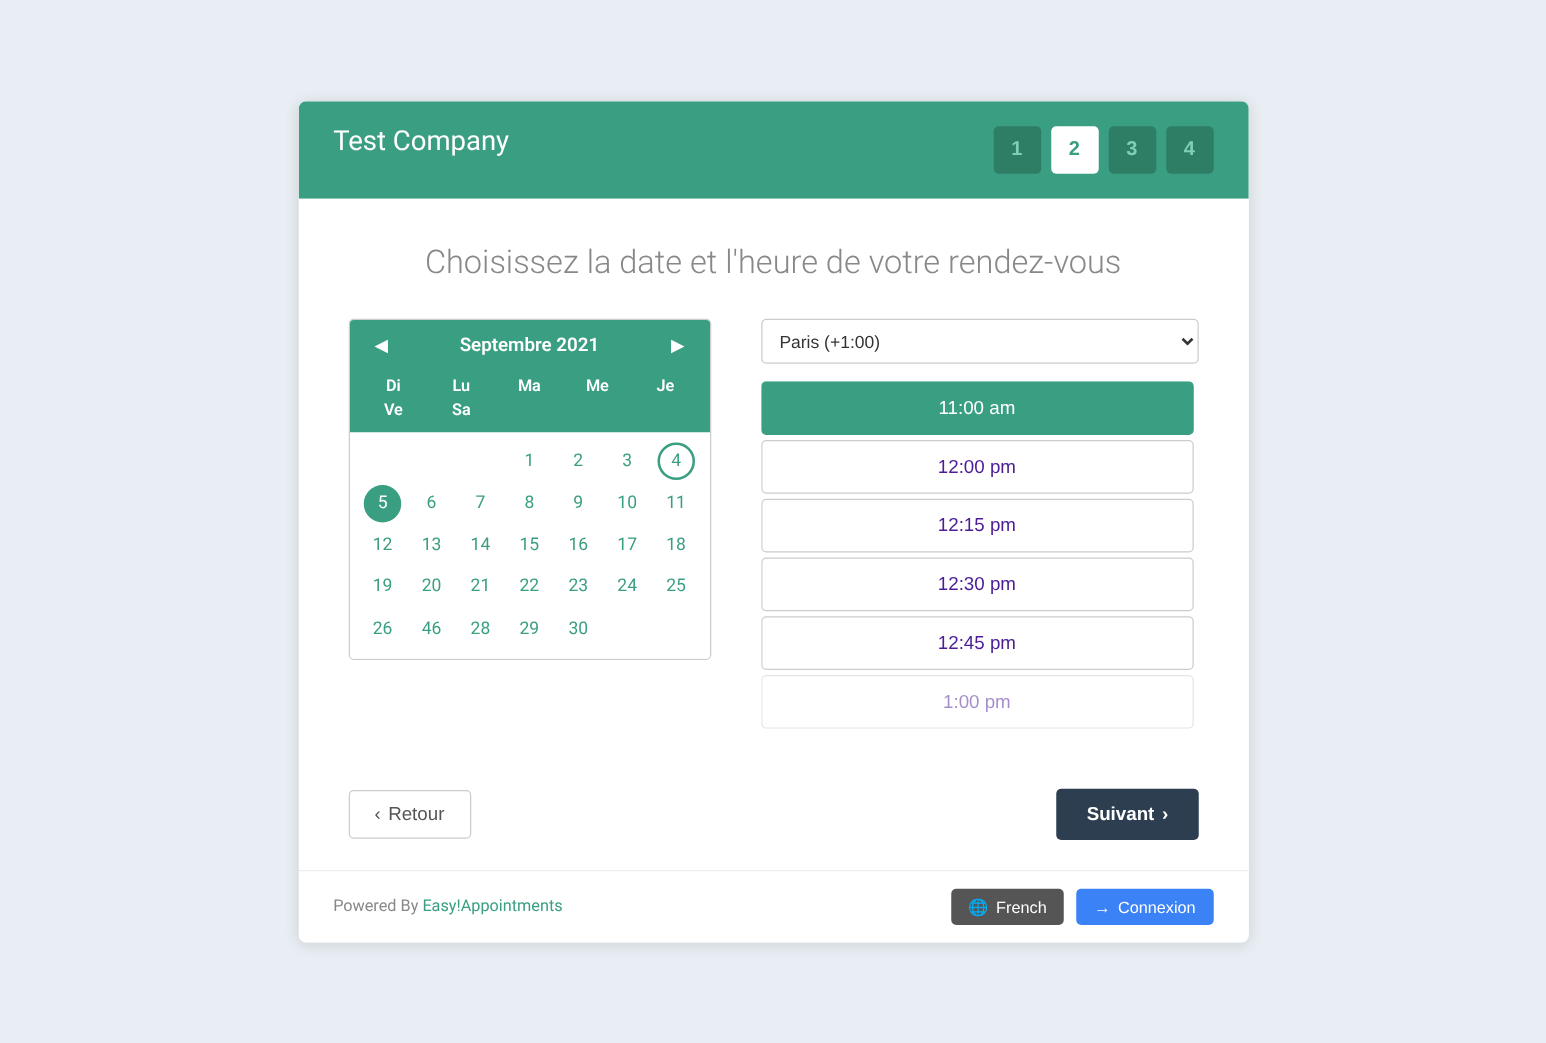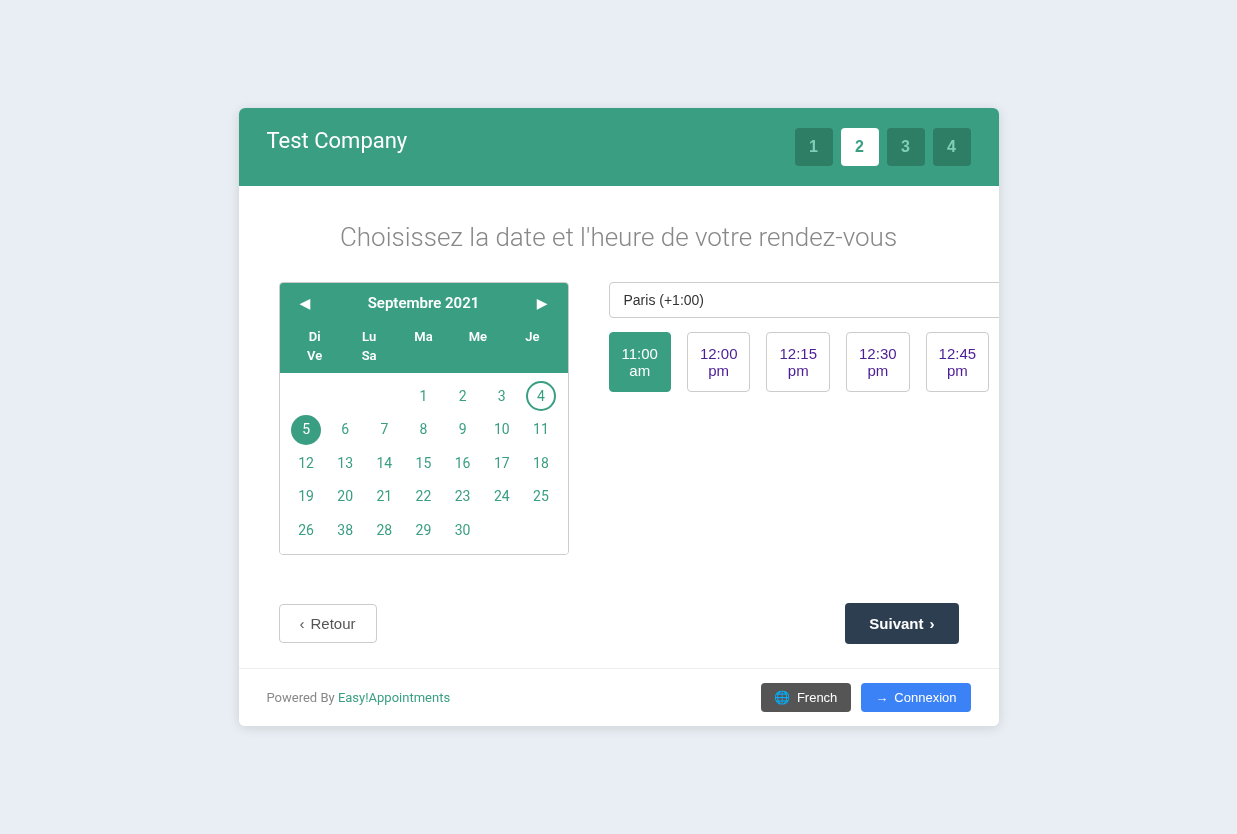--- a/index.html
+++ b/index.html
@@ -170,22 +170,22 @@
       border-radius: 4px;
       font-size: 14px;
       color: #333;
       background: #fff;
       margin-bottom: 14px;
       cursor: pointer;
       appearance: auto;
     }
     .time-slots {
       display: flex;
-      flex-direction: row;
-      gap: 16px;
+      flex-direction: column;
+      gap: 4px;
       max-height: 280px;
       overflow-y: auto;
       padding-right: 4px;
     }
     .time-slots::-webkit-scrollbar { width: 6px; }
     .time-slots::-webkit-scrollbar-track { background: #f1f1f1; }
     .time-slots::-webkit-scrollbar-thumb { background: #bbb; border-radius: 3px; }
     .time-slot-btn {
       width: 100%;
       padding: 12px;
@@ -343,21 +343,21 @@
             <div class="cal-cell">17</div>
             <div class="cal-cell">18</div>
             <div class="cal-cell">19</div>
             <div class="cal-cell">20</div>
             <div class="cal-cell">21</div>
             <div class="cal-cell">22</div>
             <div class="cal-cell">23</div>
             <div class="cal-cell">24</div>
             <div class="cal-cell">25</div>
             <div class="cal-cell">26</div>
-            <div class="cal-cell">38</div>
+            <div class="cal-cell">46</div>
             <div class="cal-cell">28</div>
             <div class="cal-cell">29</div>
             <div class="cal-cell">30</div>
             <div class="cal-cell empty"></div>
             <div class="cal-cell empty"></div>
           </div>
       </div>
 
       <div class="right-panel">
         <select class="timezone-select">

